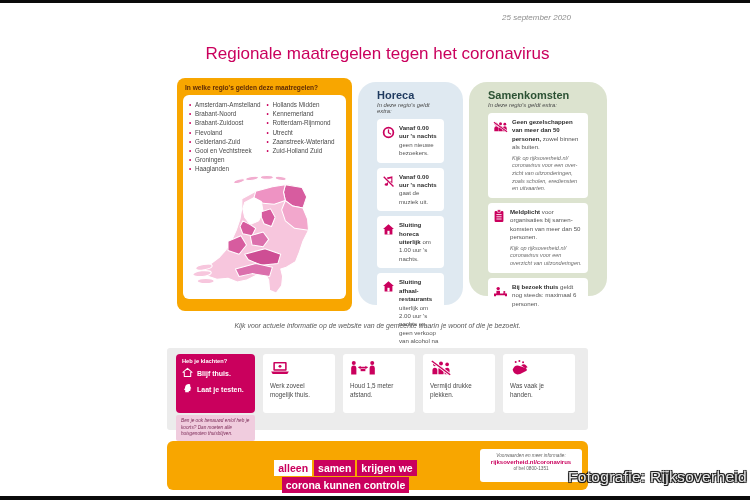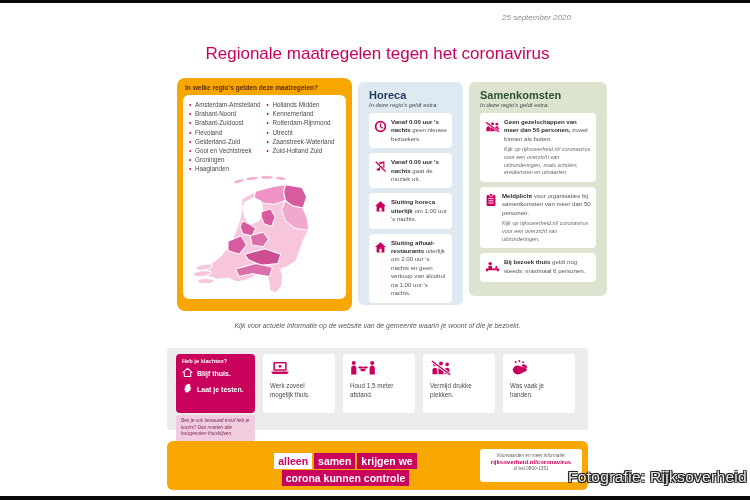--- a/index.html
+++ b/index.html
@@ -19,21 +19,21 @@
   .regions .hdr{font-size:6.6px;font-weight:bold;color:#5e2b05;padding:1px 2px 4px;}
   .regions .inner{position:relative;background:#fff;border-radius:6px;height:204px;box-sizing:border-box;
                   padding:6px 6px;overflow:hidden;}
   .cols{display:flex;gap:4px;}
   .cols ul{list-style:none;margin:0;padding:0;width:50%;}
   .cols li{position:relative;padding-left:6px;font-size:6.3px;line-height:1.3;color:#4a4a4a;margin-bottom:1px;}
   .cols li::before{content:"•";position:absolute;left:0;color:#CA005D;}
   .map{position:absolute;left:8px;top:74px;}
 
   
-  .panel{position:absolute;top:82px;border-radius:6px;box-sizing:border-box;padding:7px 11px;}
+  .panel{position:absolute;top:82px;border-radius:18px;box-sizing:border-box;padding:7px 19px;}
   .panel.horeca{left:358px;width:105px;height:223px;background:#DFE9F1;}
   .panel.samen{left:469px;width:138px;height:214px;background:#DCE3CF;}
   .panel h2{margin:0 0 1px;font-size:11px;}
   .panel.horeca h2{color:#1F3A5F;}
   .panel.samen h2{color:#2C5234;}
   .panel .sub{font-size:5.9px;font-style:italic;color:#4a4a4a;margin-bottom:5px;}
   .card{background:#fff;border-radius:4px;padding:5px 5px;margin-bottom:5px;display:flex;gap:4px;align-items:flex-start;}
   .card .ic{flex:0 0 13px;color:#CA005D;padding-top:1px;}
   .card p{margin:0;font-size:6.1px;line-height:1.38;color:#555;}
   .card b{color:#2e2e2e;}
@@ -54,21 +54,21 @@
   .cnote{position:absolute;left:176px;top:415px;width:79px;background:#F0CCDE;border-radius:2px;
          box-sizing:border-box;padding:3px 5px;font-size:4.7px;font-style:italic;color:#7c2b57;line-height:1.4;}
   .acard{position:absolute;top:354px;width:72px;height:59px;background:#fff;border-radius:3px;
          box-sizing:border-box;padding:6px 7px;}
   .acard .ic{height:17px;color:#CA005D;margin-bottom:5px;}
   .acard p{margin:0;font-size:6.3px;line-height:1.4;color:#4a4a4a;}
   .acard.a1{left:263px;} .acard.a2{left:343px;} .acard.a3{left:423px;} .acard.a4{left:503px;}
 
   
   .banner{position:absolute;left:167px;top:441px;width:421px;height:49px;background:#F8A600;border-radius:6px;}
-  .slogan{position:absolute;left:0;right:92px;top:11px;text-align:center;line-height:16px;padding-left:28px;}
+  .slogan{position:absolute;left:0;right:92px;top:18px;text-align:center;line-height:16px;padding-left:28px;}
   .chip{display:inline-block;font-weight:bold;font-size:10.5px;padding:0 4px;margin:0 1px;}
   .chip.w{background:#fff;color:#CA005D;}
   .chip.p{background:#CA005D;color:#fff;}
   .infobox{position:absolute;right:6px;top:8px;width:102px;height:33px;background:#fff;border-radius:3px;
            text-align:center;box-sizing:border-box;padding-top:4px;}
   .infobox .l1{font-size:4.7px;font-style:italic;color:#666;}
   .infobox .l2{font-size:6px;font-weight:bold;color:#CA005D;margin:1px 0;}
   .infobox .l3{font-size:4.7px;color:#666;}
 
   .credit{position:absolute;right:3px;top:468px;font-size:15.5px;color:#e6e6e6;letter-spacing:.3px;

